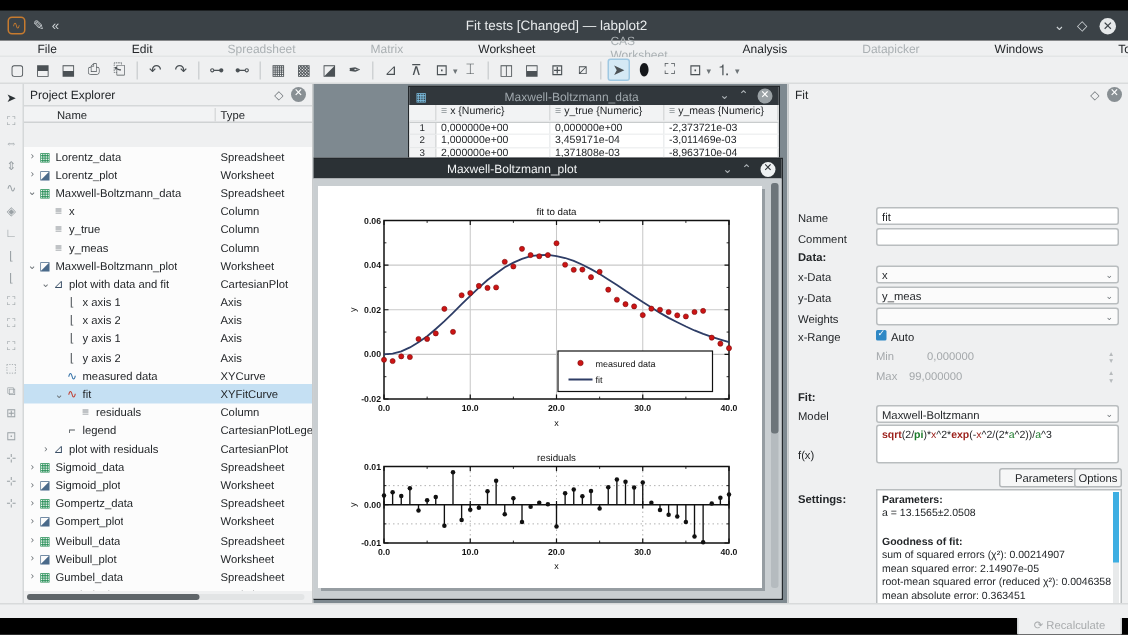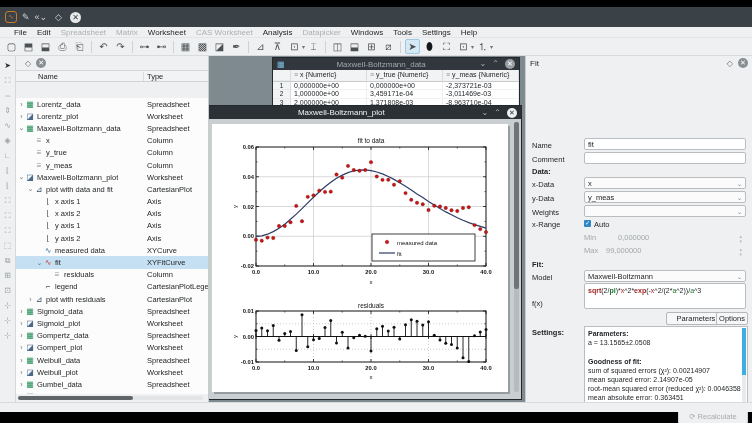--- a/index.html
+++ b/index.html
@@ -10,21 +10,21 @@
   
   #titlebar{top:7px;left:0;width:752px;height:20px;background:#3b4247;color:#dfe3e5;display:flex;align-items:center;}
   #titlebar .tb-left{display:flex;align-items:center;gap:5px;padding-left:5px;}
   #app-logo{width:12px;height:12px;border:1.5px solid #c77b2f;border-radius:3px;display:flex;align-items:center;justify-content:center;color:#c77b2f;font-size:7px;}
   .tb-ico{color:#cfd4d7;font-size:9px;line-height:12px;}
   #titlebar .tb-title{flex:1;text-align:center;font-size:9px;color:#e8ebec;}
   #titlebar .tb-right{display:flex;align-items:center;gap:8px;padding-right:8px;}
   .win-close-circ{width:11px;height:11px;border-radius:6px;background:#e6e9ea;color:#3b4247;font-size:8px;line-height:11px;text-align:center;}
 
   
-  #menubar{top:27px;left:0;width:752px;height:11px;background:#eff0f1;display:flex;align-items:center;padding-left:9px;border-bottom:1px solid #e3e5e6;}
+  #menubar{top:27px;left:0;width:752px;height:11px;background:#eff0f1;display:flex;align-items:center;padding-left:20px;border-bottom:1px solid #e3e5e6;gap:40px;}
   .menu-item{font-size:8px;color:#232629;padding:0 5px;}
   .menu-item.disabled{color:#aab0b3;}
   #toolbar{top:38px;left:0;width:752px;height:18px;background:#eff0f1;display:flex;align-items:center;padding-left:3px;border-bottom:1px solid #d9dbdc;}
   .tool-ico{width:15px;height:15px;display:flex;align-items:center;justify-content:center;font-size:10px;color:#4b5155;margin:0 1px;border-radius:2px;}
   .tool-ico.pressed{background:#d5e9f5;border:1px solid #9fc8e2;}
   .tool-ico.dark{color:#14161a;font-size:11px;}
   .tool-sep{width:1px;height:12px;background:#cfd2d4;margin:0 3px;}
   .tool-caret{font-size:6px;color:#6e7478;margin-left:-1px;}
 
   
@@ -127,20 +127,21 @@
 <body>
 
 <div id="screen">
 
   <div id="titlebar" class="abs">
     <div class="tb-left">
       <div id="app-logo">∿</div>
       <span class="tb-ico">✎</span>
       <span class="tb-ico">«</span>
     </div>
+    <div class="tb-title">Fit tests   [Changed] — labplot2</div>
     <div class="tb-right">
       <span class="tb-ico">⌄</span>
       <span class="tb-ico">◇</span>
       <span class="win-close-circ">✕</span>
     </div>
   </div>
 
   <div id="menubar" class="abs">
       <div class="menu-item">File</div>
       <div class="menu-item">Edit</div>
@@ -213,20 +214,21 @@
         <div class="strip-ico">⧉</div>
         <div class="strip-ico">⊞</div>
         <div class="strip-ico">⊡</div>
         <div class="strip-ico">⊹</div>
         <div class="strip-ico">⊹</div>
         <div class="strip-ico">⊹</div>
       </div>
 
     <div id="project-panel" class="abs">
       <div class="dock-header">
+        <span class="dh-title">Project Explorer</span>
         <span class="dock-ico">◇</span>
         <span class="dock-close">✕</span>
       </div>
       <div id="tree-header">
         <span class="th-name">Name</span>
         <span class="th-type">Type</span>
       </div>
       <div id="tree">
           <div class="tree-row" style="padding-left: 2px;">
             <span class="tr-arrow">›</span>

